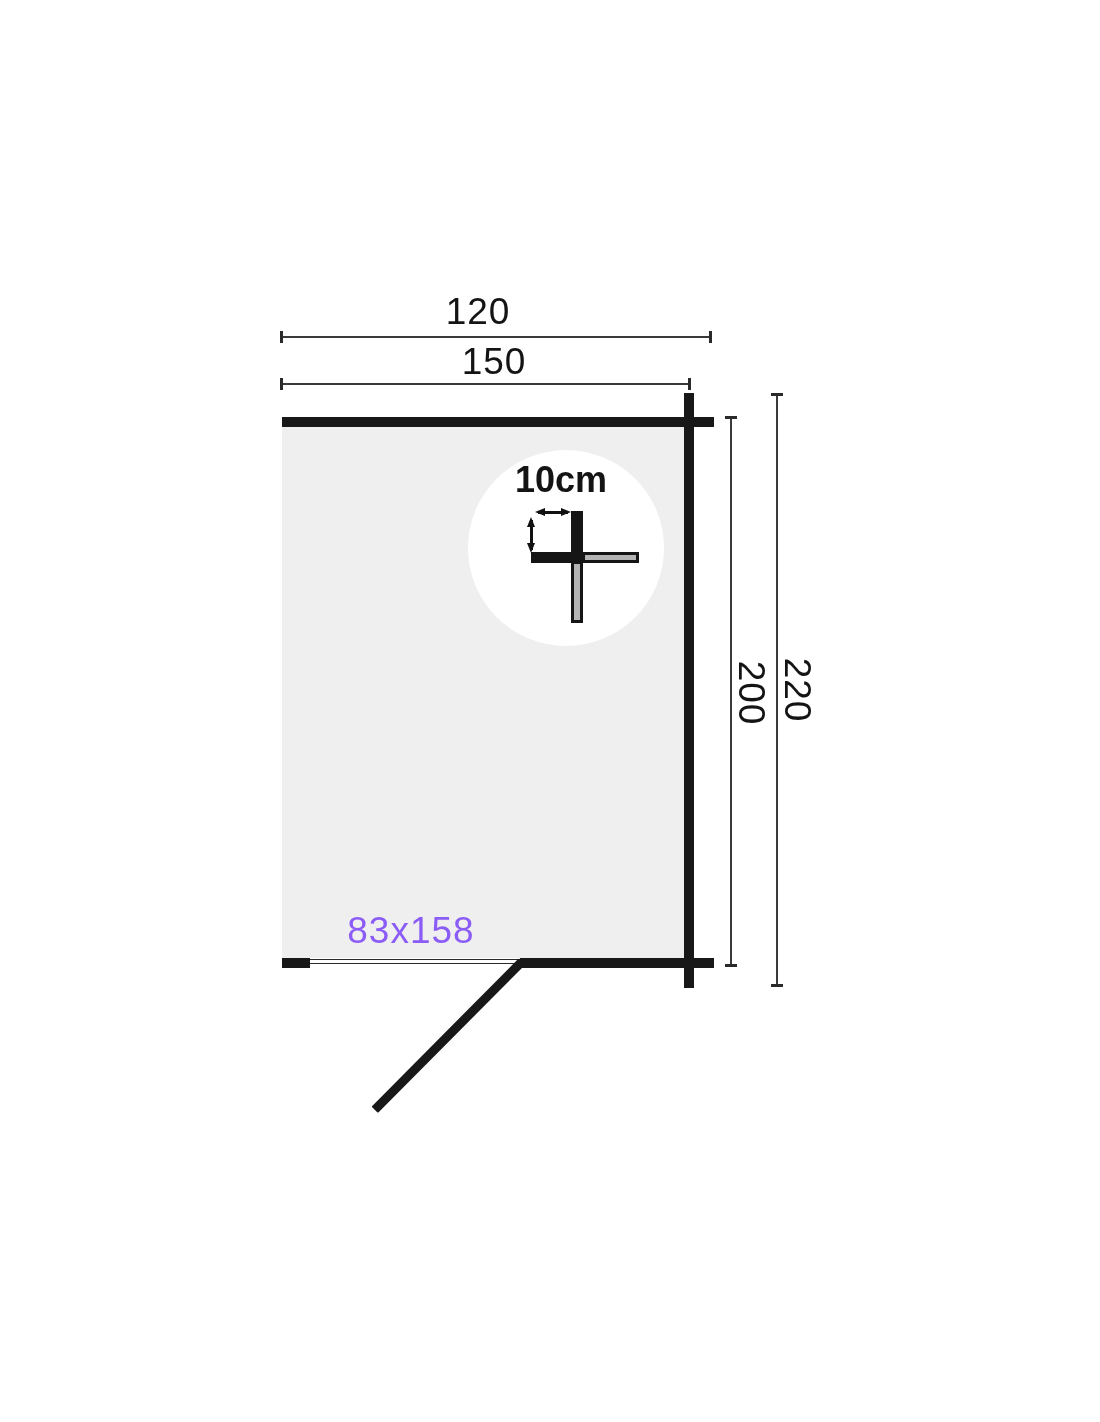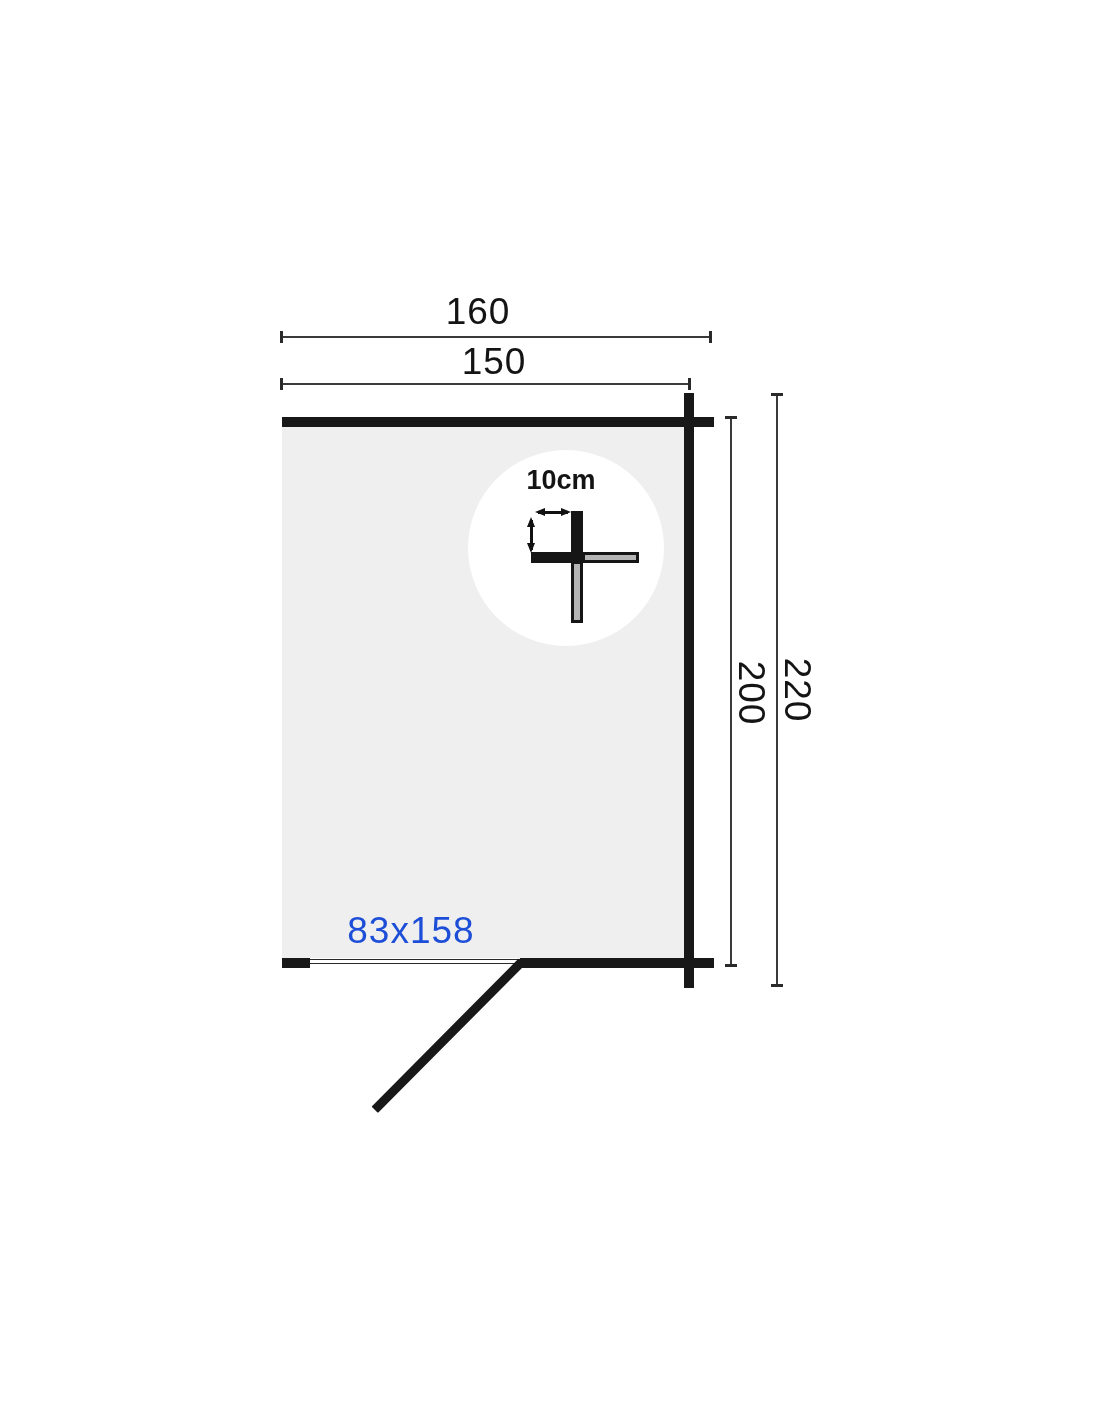--- a/index.html
+++ b/index.html
@@ -47,30 +47,30 @@
   .dim-label{
     width:200px;height:40px;line-height:40px;
     text-align:center;
     font-size:37px;
     letter-spacing:1px;
     color:#141414;
   }
   .rot90{transform:rotate(90deg);}
   .door-label{
     left:311px;top:911px;width:200px;height:40px;line-height:40px;
-    text-align:center;font-size:37px;letter-spacing:1px;color:#1d4ed8;
+    text-align:center;font-size:37px;letter-spacing:1px;color:#8b5cf6;
   }
   
   .detail-circle{
     left:468px;top:450px;width:196px;height:196px;
     background:#ffffff;border-radius:50%;
   }
   .detail-label{
     left:500px;top:465px;width:122px;height:30px;line-height:30px;
-    text-align:center;font-size:27px;font-weight:bold;color:#141414;
+    text-align:center;font-size:36px;font-weight:bold;color:#141414;
   }
   .log-bar-solid{background:#151515;}
   .log-solid-v{left:571px;top:511px;width:12px;height:52px;}
   .log-solid-h{left:531px;top:552px;width:52px;height:11px;}
   .log-bar-outlined{
     background:#b4b4b4;
     border:3px solid #151515;
     box-sizing:border-box;
   }
   .log-outlined-h{left:582px;top:552px;width:57px;height:11px;}
@@ -97,21 +97,21 @@
   <div class="abs floor"></div>
 
   <div class="abs wall wall-top"></div>
   <div class="abs wall wall-right"></div>
   <div class="abs wall wall-bottom-left"></div>
   <div class="abs wall wall-bottom-right"></div>
 
   <div class="abs door-threshold"></div>
   <div class="abs door-leaf"></div>
 
-  <div class="abs dim-label" style="left:378px;top:292px;">160</div>
+  <div class="abs dim-label" style="left:378px;top:292px;">120</div>
   <div class="abs dim-line dim-h-outer"></div>
   <div class="abs tick tick-v" style="left:280px;top:331px;"></div>
   <div class="abs tick tick-v" style="left:709px;top:331px;"></div>
 
   <div class="abs dim-label" style="left:394px;top:342px;">150</div>
   <div class="abs dim-line dim-h-inner"></div>
   <div class="abs tick tick-v" style="left:280px;top:378px;"></div>
   <div class="abs tick tick-v" style="left:688px;top:378px;"></div>
 
   <div class="abs dim-line dim-v-inner"></div>

